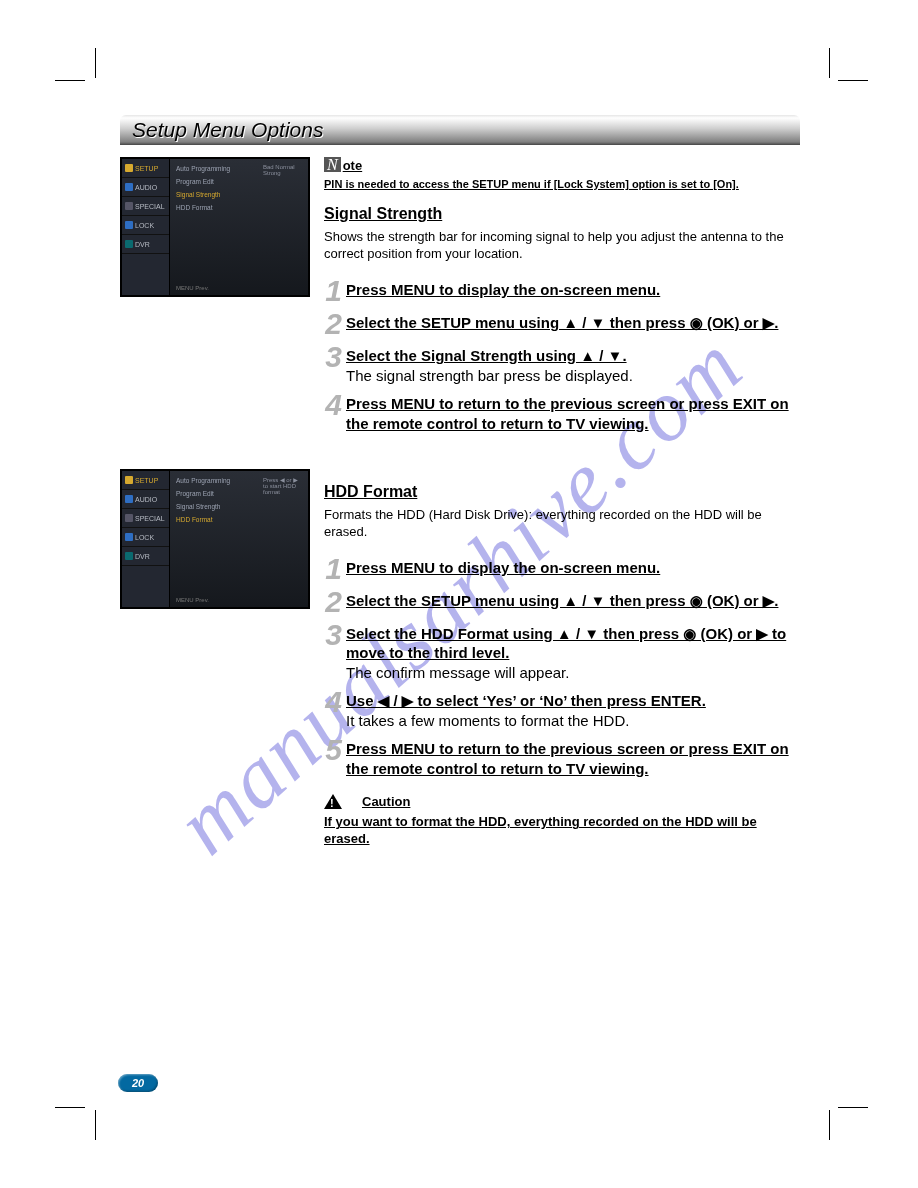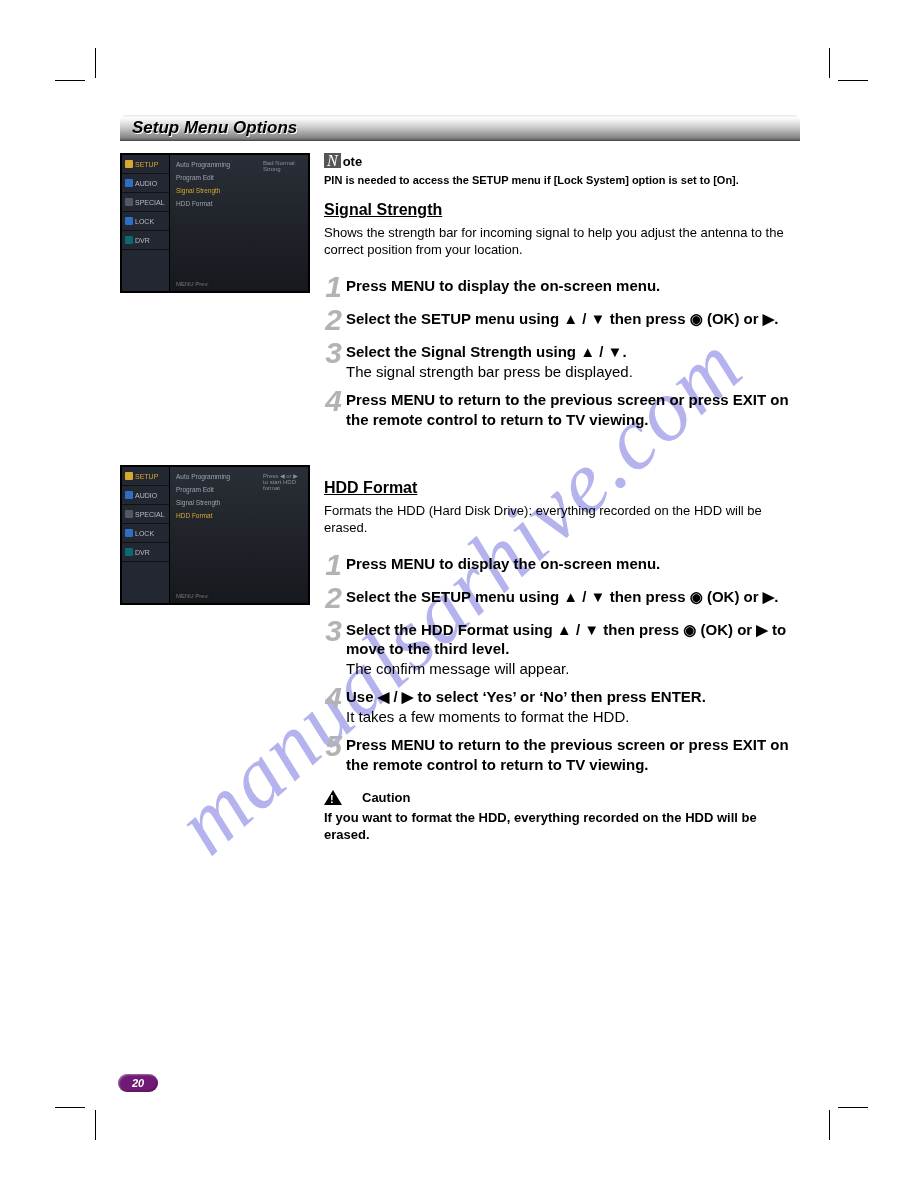--- a/index.html
+++ b/index.html
@@ -28,22 +28,22 @@
     top: 115px;
     width: 680px;
   }
   .title-bar {
     background: linear-gradient(to bottom, #e6e6e6 0%, #fff 10%, #cfcfcf 45%, #808080 90%, #444 100%);
     border-radius: 6px 6px 0 0;
     padding: 3px 12px 3px 12px;
     margin-bottom: 12px;
   }
   .title-bar span {
-    font-size: 17px;
-    font-weight: bold;
+    font-size: 21px;
+    font-weight: normal;
     font-style: italic;
     color: #000;
     text-shadow: 1px 1px 0 #fff;
   }
 
   .row { display: flex; gap: 14px; margin-bottom: 30px; }
   .thumb {
     width: 190px;
     flex: 0 0 190px;
   }
@@ -88,21 +88,21 @@
     display: inline-block;
     background: #555;
     color: #fff;
     font-family: "Brush Script MT", cursive;
     font-style: italic;
     font-size: 16px;
     padding: 0 3px;
     line-height: 15px;
   }
   .note-text { font-size: 13px; }
-  .bold { font-weight: bold; }
+  .bold { font-weight: bold; text-decoration: underline; }
 
   .section-title {
     font-size: 16px;
     font-weight: bold;
     text-decoration: underline;
     margin: 14px 0 6px 0;
   }
   .body-text { font-size: 13px; line-height: 1.3; margin-bottom: 14px; }
 
   .step { display: flex; gap: 4px; margin-bottom: 6px; align-items: flex-start; }
@@ -137,21 +137,21 @@
     font-size: 11px;
     font-weight: bold;
   }
 
   .page-num {
     position: absolute;
     left: 118px;
     bottom: 96px;
     width: 40px;
     height: 18px;
-    background: #701a75;
+    background: #0369a1;
     border-radius: 9px;
     color: #fff;
     font-size: 11px;
     font-weight: bold;
     text-align: center;
     line-height: 18px;
     font-style: italic;
     box-shadow: inset 1px 1px 2px rgba(255,255,255,0.4), inset -1px -1px 2px rgba(0,0,0,0.3);
   }
 

